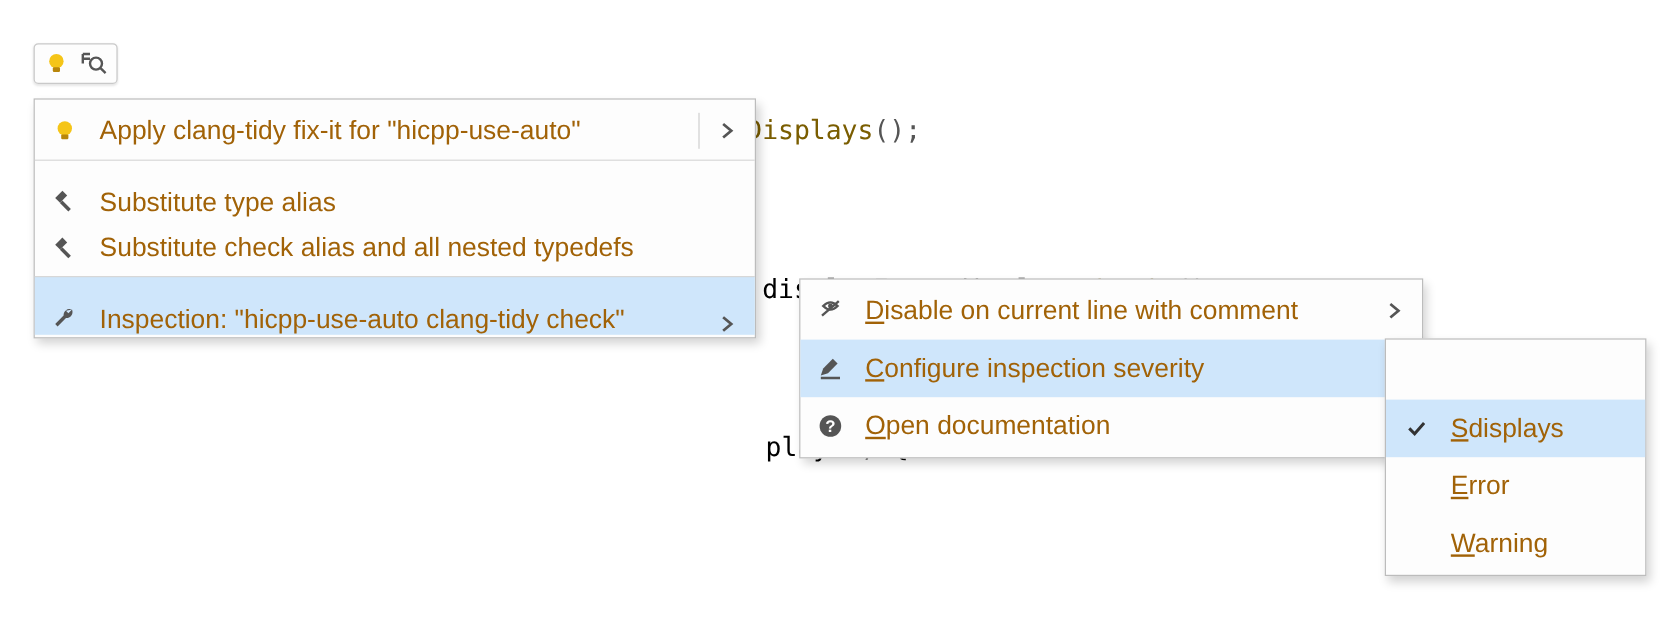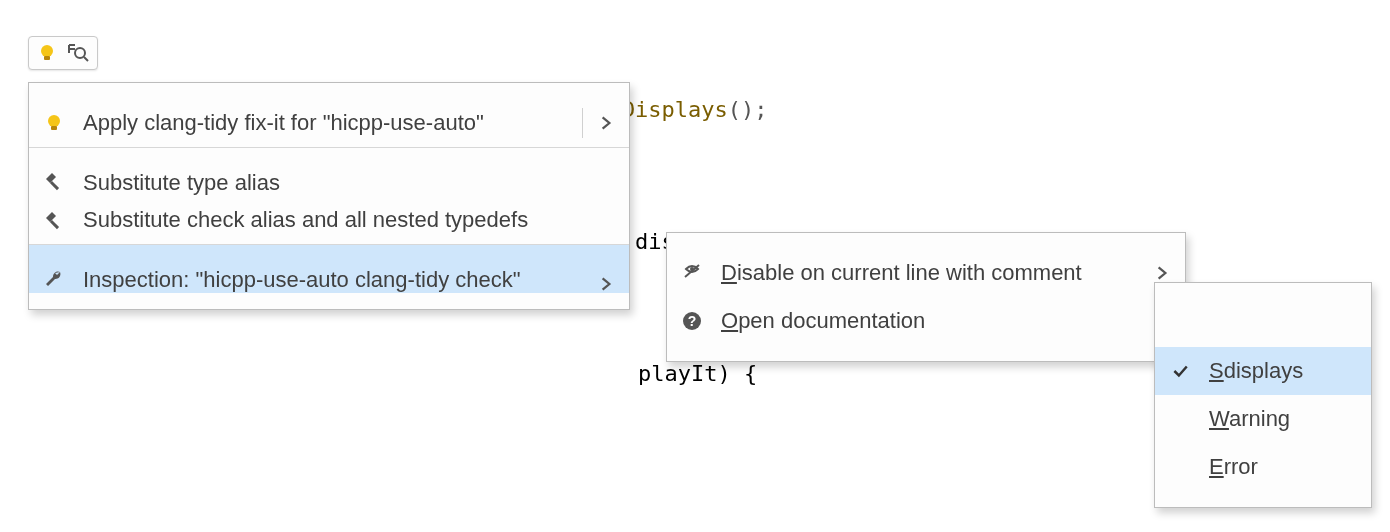--- a/index.html
+++ b/index.html
@@ -61,22 +61,22 @@
     box-shadow: 0 1px 2px rgba(0,0,0,0.1);
   }
 
   
   .menu {
     position: absolute;
     background: #fdfdfd;
     border: 1px solid #bcbcbc;
     box-shadow: 3px 5px 8px rgba(0,0,0,0.18);
     font-size: 22px;
-    color: #404040;
-    padding: 16px 0;
+    color: #a16207;
+    padding: 2px 0;
   }
   .menu .row {
     display: flex;
     align-items: center;
     height: 48px;
     padding: 0 14px 0 10px;
     cursor: default;
     gap: 14px;
   }
   .menu .row .icon-slot {
@@ -211,20 +211,34 @@
           <line x1="5" y1="16" x2="19" y2="4" stroke="#555" stroke-width="2"></line>
         </svg>
     </span>
     <span class="label"><span class="ul-letter">D</span><span>isable on current line with comment</span></span>
     <span class="arrow">
       <svg class="ic-s" viewBox="0 0 16 16">
           <path d="M5 3 L11 8 L5 13" fill="none" stroke="#555" stroke-width="2"></path>
         </svg>
     </span>
   </div>
+  <div class="row highlight">
+    <span class="icon-slot">
+      <svg class="ic" viewBox="0 0 24 24">
+          <path d="M4 18 L6 12 L14 4 L18 8 L10 16 Z" fill="#555"></path>
+          <path d="M4 20 L20 20" stroke="#555" stroke-width="2"></path>
+        </svg>
+    </span>
+    <span class="label"><span class="ul-letter">C</span><span>onfigure inspection severity</span></span>
+    <span class="arrow">
+      <svg class="ic-s" viewBox="0 0 16 16">
+          <path d="M5 3 L11 8 L5 13" fill="none" stroke="#555" stroke-width="2"></path>
+        </svg>
+    </span>
+  </div>
   <div class="row">
     <span class="icon-slot">
       <svg class="ic" viewBox="0 0 24 24">
           <circle cx="12" cy="12" r="9" fill="#555"></circle>
           <text x="12" y="17" text-anchor="middle" font-size="14" font-weight="bold" fill="#fff">?</text>
         </svg>
     </span>
     <span class="label"><span class="ul-letter">O</span><span>pen documentation</span></span>
   </div>
 </div>
@@ -236,19 +250,19 @@
   <div class="row highlight">
     <span class="icon-slot">
       <svg class="ic-s" viewBox="0 0 16 16">
           <path d="M3 8 L7 12 L14 4" fill="none" stroke="#333" stroke-width="2.2"></path>
         </svg>
     </span>
     <span class="label"><span class="ul-letter">S</span><span>displays</span></span>
   </div>
   <div class="row">
     <span class="icon-slot"></span>
+    <span class="label"><span class="ul-letter">E</span><span>rror</span></span>
+  </div>
+  <div class="row">
+    <span class="icon-slot"></span>
     <span class="label"><span class="ul-letter">W</span><span>arning</span></span>
   </div>
-  <div class="row">
-    <span class="icon-slot"></span>
-    <span class="label"><span class="ul-letter">E</span><span>rror</span></span>
-  </div>
 </div>
 
 </body></html>

